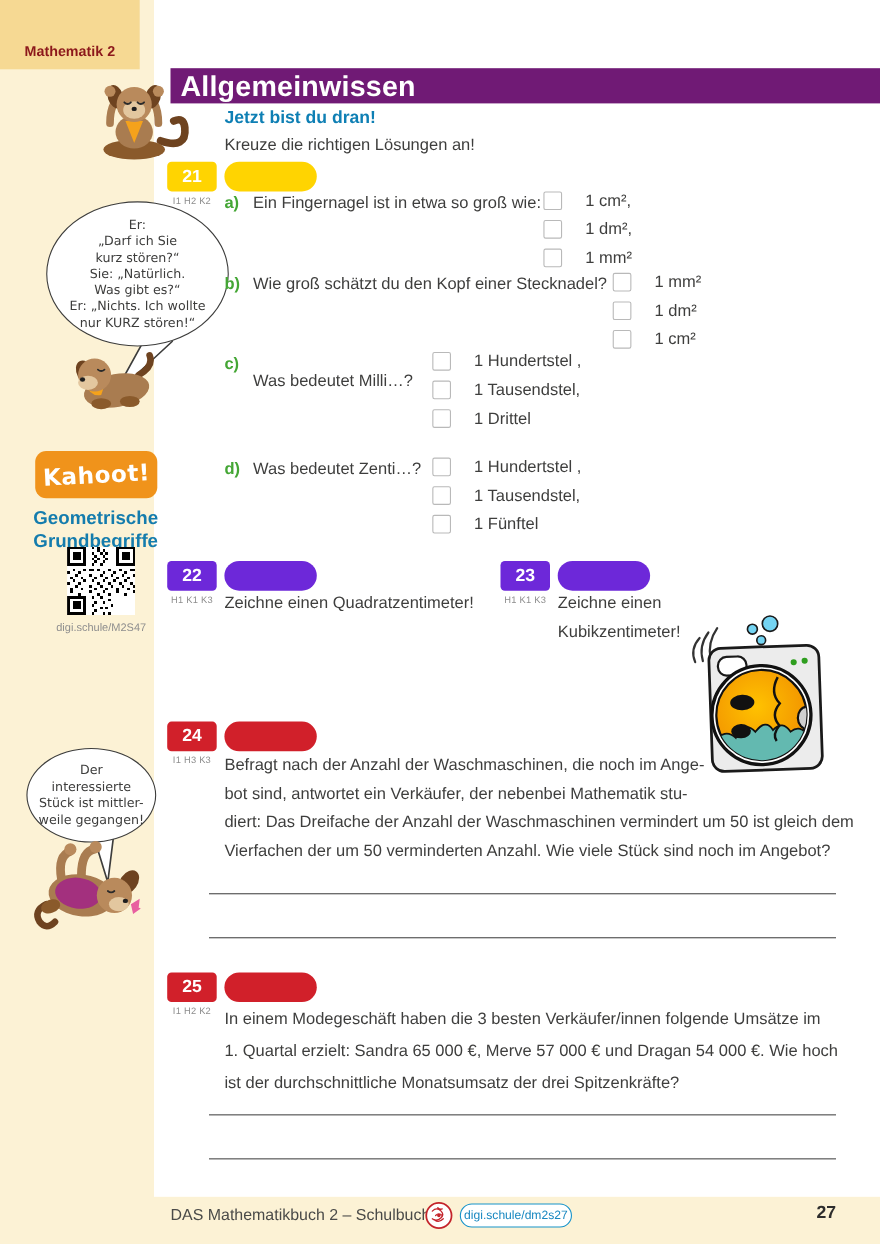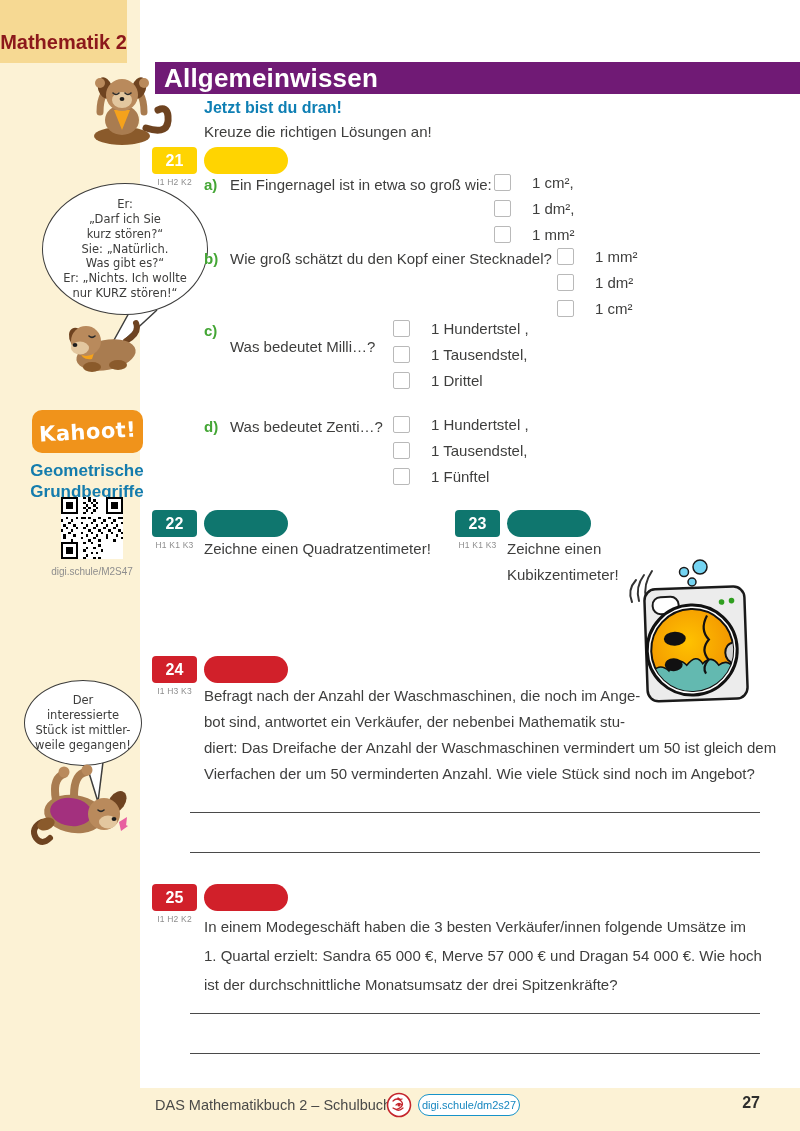--- a/index.html
+++ b/index.html
@@ -5,34 +5,34 @@
   html,body{margin:0;padding:0;background:#fff;}
   .page{position:relative;width:800px;height:1131px;background:#fff;overflow:hidden;
         font-family:"Liberation Sans",sans-serif;color:#3E3E3D;}
   .abs{position:absolute;}
 
   
   .side-band{left:0;top:0;width:140px;height:1131px;background:#FCF2D5;}
   .footer-band{left:0;top:1088px;width:800px;height:43px;background:#FCF2D5;}
   .edition-box{left:0;top:0;width:127px;height:63px;background:#F6D993;
                display:flex;align-items:flex-end;justify-content:center;padding-bottom:9px;box-sizing:border-box;}
-  .edition-box span{font-weight:bold;font-size:20px;color:#8C181B;}
+  .edition-box span{font-weight:bold;font-size:13px;color:#8C181B;}
 
   
   .title-bar{left:155px;top:62px;width:704px;height:32px;background:#701a75;
              display:flex;align-items:center;}
   .title-bar span{color:#fff;font-weight:bold;font-size:26px;padding-left:9px;letter-spacing:.2px;}
   .subtitle{left:204px;top:99px;font-weight:bold;font-size:16px;color:#0E7FB4;}
   .instruction{left:204px;top:123px;font-size:15px;}
 
   
   .badge{width:45px;height:27px;border-radius:4px;display:flex;align-items:center;justify-content:center;
          color:#fff;font-weight:bold;font-size:16px;}
   .pill{width:84px;height:27px;border-radius:13.5px;}
-  .yellow{background:#FFD401;} .orange{background:#0f766e;} .red{background:#D1202A;}
+  .yellow{background:#FFD401;} .orange{background:#6d28d9;} .red{background:#D1202A;}
   .code{width:45px;text-align:center;font-size:8.5px;color:#8E8E8E;letter-spacing:.2px;}
 
   .qletter{color:#44A635;font-weight:bold;font-size:15px;}
   .qtext{font-size:15px;}
   .opt-col{display:flex;flex-direction:column;gap:9px;}
   .opt{display:flex;align-items:center;gap:21px;}
   .checkbox{width:17px;height:17px;background:#fff;border:1.5px solid #B9B9B9;border-radius:2px;box-sizing:border-box;}
   .opt-label{font-size:15px;white-space:nowrap;}
 
   .task-text{font-size:15px;line-height:26px;white-space:nowrap;}

